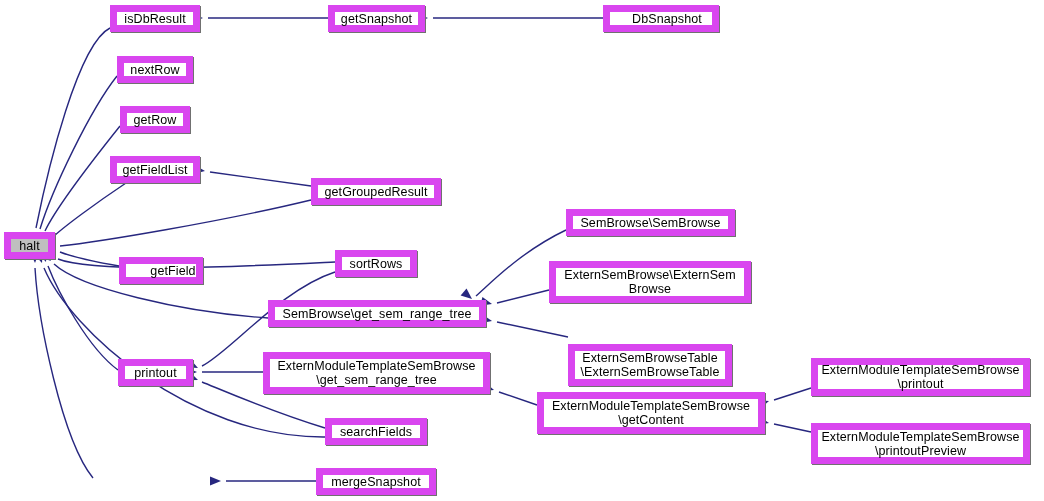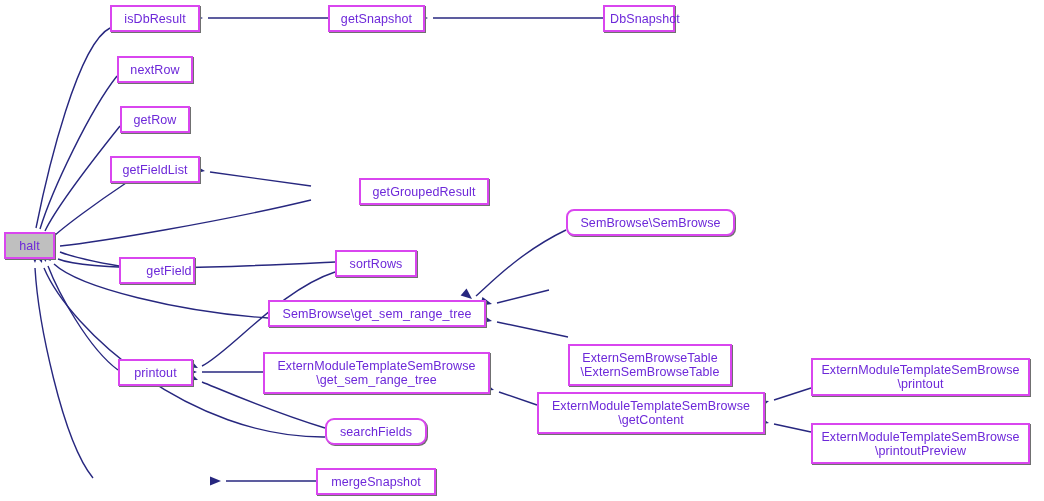--- a/index.html
+++ b/index.html
@@ -19,23 +19,23 @@
     position: absolute;
     left: 0;
     top: 0;
     width: 1044px;
     height: 501px;
     pointer-events: none;
   }
   .node {
     position: absolute;
     box-sizing: border-box;
-    border: 2px solid #d946ef;
+    border: 7px solid #d946ef;
     background: #ffffff;
-    color: #6d28d9;
+    color: #000000;
     font-size: 12.5px;
     line-height: 14px;
     display: flex;
     align-items: center;
     justify-content: center;
     text-align: center;
     white-space: pre;
     letter-spacing: 0.1px;
     box-shadow: 1px 1px 0 0 #707070;
     cursor: pointer;
@@ -96,32 +96,34 @@
       <path d="M811,388 L774,400" fill="none" stroke="#27277f" stroke-width="1.4"></path>
       <polygon points="0,0 -11,-4.6 -11,4.6" fill="#27277f" transform="translate(769,401) rotate(-18)"></polygon>
       <path d="M811,432 L774,424" fill="none" stroke="#27277f" stroke-width="1.4"></path>
       <polygon points="0,0 -11,-4.6 -11,4.6" fill="#27277f" transform="translate(769,423) rotate(12)"></polygon>
     </svg>
 <div class="node current" style="left: 4px; top: 232px; width: 51px; height: 27px;">halt</div>
     <div class="node" style="left: 110px; top: 5px; width: 90px; height: 27px;">isDbResult</div>
     <div class="node" style="left: 117px; top: 56px; width: 76px; height: 27px;">nextRow</div>
     <div class="node" style="left: 120px; top: 106px; width: 70px; height: 27px;">getRow</div>
     <div class="node" style="left: 110px; top: 156px; width: 90px; height: 27px;">getFieldList</div>
-    <div class="node" style="left: 119px; top: 257px; width: 76px; height: 27px; padding-left: 24px;">getField</div>
+    <div class="node" style="left: 119px; top: 257px; width: 84px; height: 27px; padding-left: 24px;">getField</div>
     <div class="node" style="left: 118px; top: 359px; width: 75px; height: 27px;">printout</div>
     <div class="node" style="left: 328px; top: 5px; width: 97px; height: 27px;">getSnapshot</div>
-    <div class="node" style="left: 311px; top: 178px; width: 130px; height: 27px; margin-left: 48px;">getGroupedResult</div>
+    <div class="node" style="left: 311px; top: 178px; width: 130px; height: 27px;">getGroupedResult</div>
     <div class="node" style="left: 335px; top: 250px; width: 82px; height: 27px;">sortRows</div>
     <div class="node" style="left: 268px; top: 300px; width: 218px; height: 27px;">SemBrowse\get_sem_range_tree</div>
     <div class="node" style="left: 263px; top: 352px; width: 227px; height: 42px;">ExternModuleTemplateSemBrowse
 \get_sem_range_tree</div>
-    <div class="node" style="left: 325px; top: 418px; width: 102px; height: 27px; border-radius: 9px;">searchFields</div>
+    <div class="node" style="left: 325px; top: 418px; width: 102px; height: 27px;">searchFields</div>
     <div class="node" style="left: 316px; top: 468px; width: 120px; height: 27px;">mergeSnapshot</div>
-    <div class="node" style="left: 603px; top: 5px; width: 72px; height: 27px; padding-left: 12px;">DbSnapshot</div>
-    <div class="node" style="left: 566px; top: 209px; width: 169px; height: 27px; border-radius: 8px;">SemBrowse\SemBrowse</div>
+    <div class="node" style="left: 603px; top: 5px; width: 116px; height: 27px; padding-left: 12px;">DbSnapshot</div>
+    <div class="node" style="left: 566px; top: 209px; width: 169px; height: 27px;">SemBrowse\SemBrowse</div>
+    <div class="node" style="left: 549px; top: 261px; width: 202px; height: 42px;">ExternSemBrowse\ExternSem
+Browse</div>
     <div class="node" style="left: 568px; top: 344px; width: 164px; height: 42px;">ExternSemBrowseTable
 \ExternSemBrowseTable</div>
     <div class="node" style="left: 537px; top: 392px; width: 228px; height: 42px;">ExternModuleTemplateSemBrowse
 \getContent</div>
     <div class="node" style="left: 811px; top: 358px; width: 219px; height: 38px;">ExternModuleTemplateSemBrowse
 \printout</div>
     <div class="node" style="left: 811px; top: 423px; width: 219px; height: 41px;">ExternModuleTemplateSemBrowse
 \printoutPreview</div>
   </div>
 

